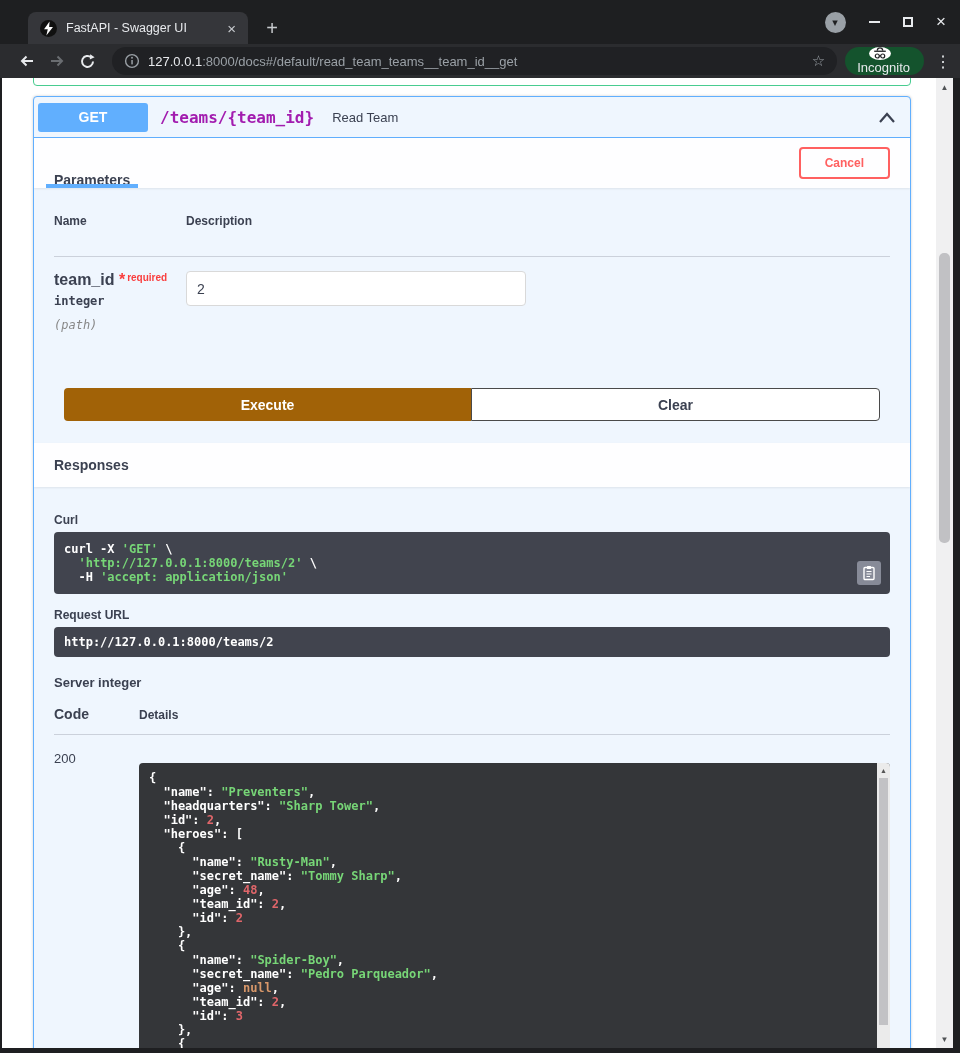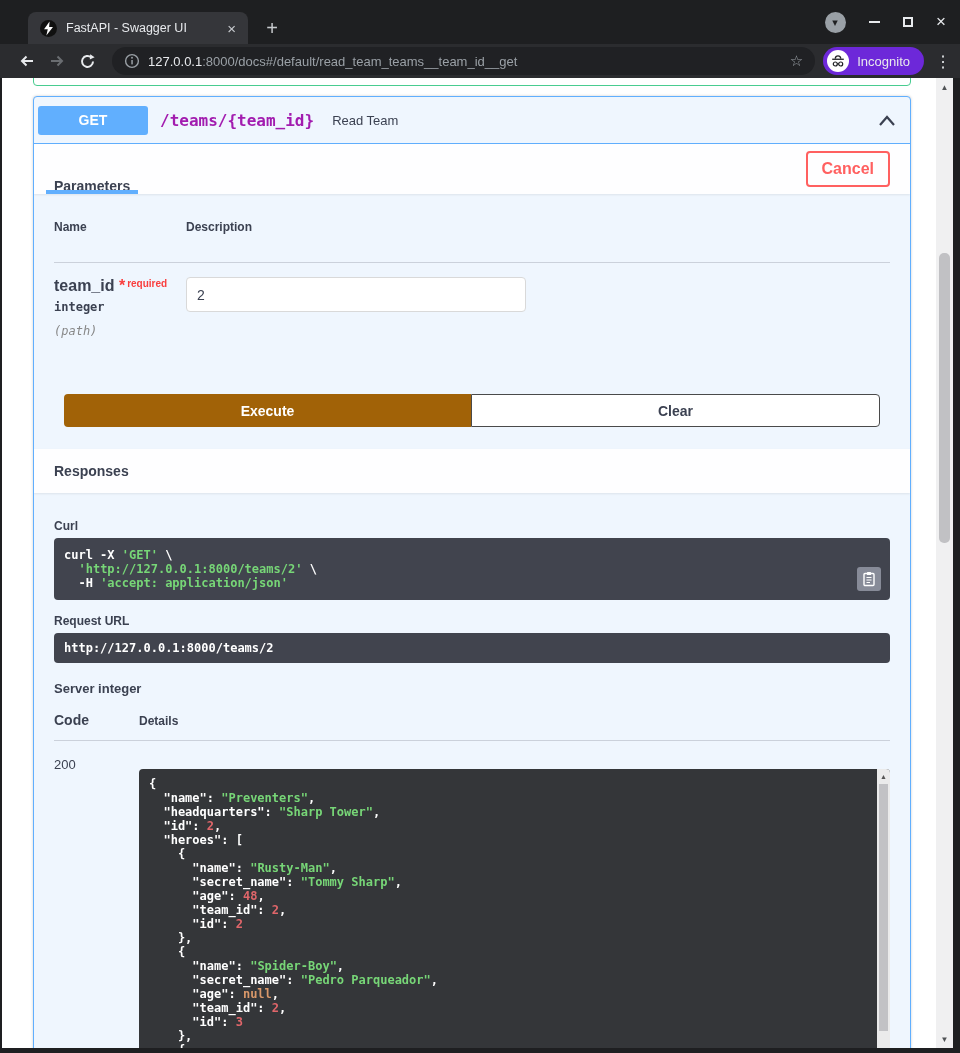--- a/index.html
+++ b/index.html
@@ -26,22 +26,22 @@
 
   .toolbar { position:absolute; top:44px; left:0; width:960px; height:34px; background:#2b2c2f;
              display:flex; align-items:center; }
   .navbtn { width:30px; height:28px; display:flex; align-items:center; justify-content:center; }
   .navbtn.back { margin-left:12px; }
   .urlbar { flex:1; height:28px; margin:0 8px 0 10px; background:#202124; border-radius:14px;
             display:flex; align-items:center; padding:0 10px 0 12px; min-width:0; }
   .url-text { flex:1; font-size:13px; white-space:nowrap; overflow:hidden; margin-left:8px; }
   .url-host { color:#e8eaed; } .url-rest { color:#9aa0a6; }
   .star { color:#9aa0a6; font-size:15px; padding:0 2px; }
-  .incog { height:28px; background:#6d28d9; border-radius:14px; display:flex; align-items:center;
-           padding:0 14px 0 4px; margin-right:6px; }
+  .incog { height:28px; background:#14532d; border-radius:14px; display:flex; align-items:center;
+           padding:0 14px 0 4px; margin-right:6px;flex-direction:column; }
   .incog-circ { width:22px; height:22px; border-radius:50%; background:#ffffff; display:flex;
                 align-items:center; justify-content:center; }
   .incog-label { color:#e8eaed; font-size:13px; margin-left:8px; }
   .menu-dots { color:#e8eaed; font-size:16px; width:26px; text-align:center; margin-right:4px; }
 
   
   .page { position:absolute; top:78px; left:0; width:960px; height:975px; background:#ffffff; overflow:hidden; }
   .edge-left  { position:absolute; left:0; top:0; bottom:0; width:2px; background:#1e1f21; z-index:6; }
   .edge-right { position:absolute; right:0; top:0; bottom:0; width:7px; background:#1e1f21; z-index:6; }
   .edge-bottom{ position:absolute; left:0; right:0; bottom:0; height:5px; background:#1e1f21; z-index:6; }
@@ -51,38 +51,38 @@
               display:flex; align-items:center; justify-content:center; }
   .sb-arrow.up { top:2px; } .sb-arrow.down { bottom:2px; }
   .page-thumb { position:absolute; left:3px; top:175px; width:11px; height:290px; background:#c1c1c4; border-radius:5px; }
 
   .prev-block { position:absolute; top:-16px; left:33px; width:878px; height:24px; background:#ffffff;
                 border:1px solid #49cc90; border-radius:0 0 4px 4px; }
 
   .opblock { position:absolute; top:18px; left:33px; width:878px; height:1000px; background:#eff6fe;
              border:1px solid #61affe; border-radius:4px; box-shadow:0 0 3px rgba(0,0,0,.19); overflow:hidden; }
 
-  .op-summary { height:47px; display:flex; align-items:center; padding:0 14px 0 4px;
+  .op-summary { height:41px; display:flex; align-items:center; padding:0 14px 0 4px;
                 border-bottom:1px solid #61affe; }
   .method-badge { width:110px; height:29px; background:#61affe; border-radius:3px; color:#ffffff;
                   font-weight:bold; font-size:14px; display:flex; align-items:center; justify-content:center; }
   .op-path { margin-left:12px; font-family:"DejaVu Sans Mono", monospace; font-weight:bold;
              font-size:16px; color:#a21caf; }
   .op-summary-text { margin-left:18px; font-size:13px; color:#3b4151; }
   .op-collapse { margin-left:auto; display:flex; align-items:center; }
 
   .section-header { background:rgba(255,255,255,.9); display:flex; align-items:center; padding:0 20px;
                     box-shadow:0 1px 2px rgba(0,0,0,.08); }
   .section-header.params { height:50px; }
   .section-header.resp { height:44px; }
   .tab-item { position:relative; height:50px; display:flex; align-items:flex-end; }
   .tab-item:after { content:""; position:absolute; left:-8px; right:-8px; bottom:0; height:4px; background:#61affe; }
   .tab-item h4, .section-title { font-size:14px; font-weight:bold; color:#3b4151; }
   .btn-cancel { margin-left:auto; border:2px solid #ff6060; color:#ff6060; background:transparent;
-                font-weight:bold; font-size:16px; padding:7px 14px; border-radius:4px; }
+                font-weight:bold; font-size:12px; padding:7px 24px; border-radius:4px; }
 
   .params-body { padding:26px 20px 0; }
   .tbl-head { display:grid; grid-template-columns:132px 1fr; padding-bottom:28px;
               border-bottom:1px solid rgba(59,65,81,.2); }
   .tbl-head span { font-size:12px; font-weight:bold; color:#3b4151; }
   .param-row { display:grid; grid-template-columns:132px 1fr; padding-top:14px; }
   .p-name { font-size:16px; font-weight:bold; color:#3b4151; }
   .p-star { color:#f93e3e; }
   .p-req { color:#f93e3e; font-size:10px; position:relative; top:-4px; margin-left:2px; }
   .p-type { font-family:"DejaVu Sans Mono", monospace; font-weight:bold; font-size:12px; color:#3b4151; margin-top:5px; }

